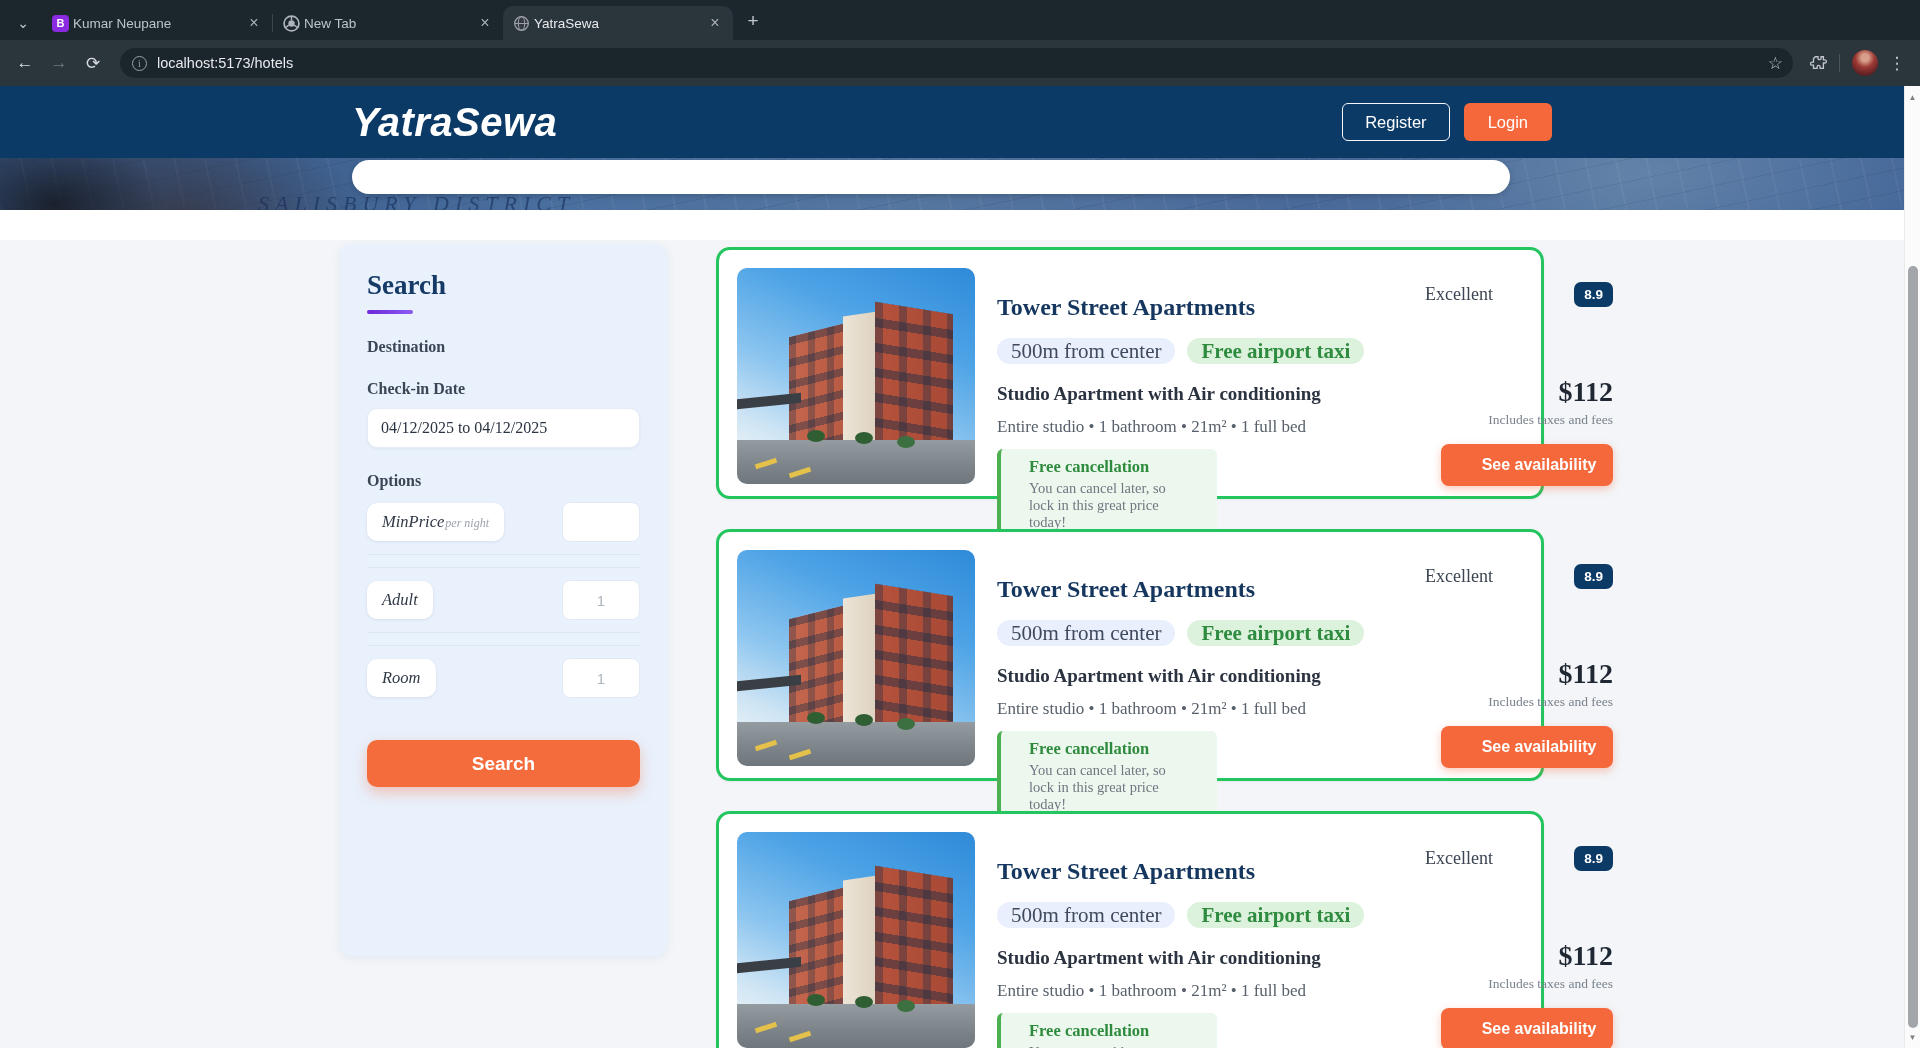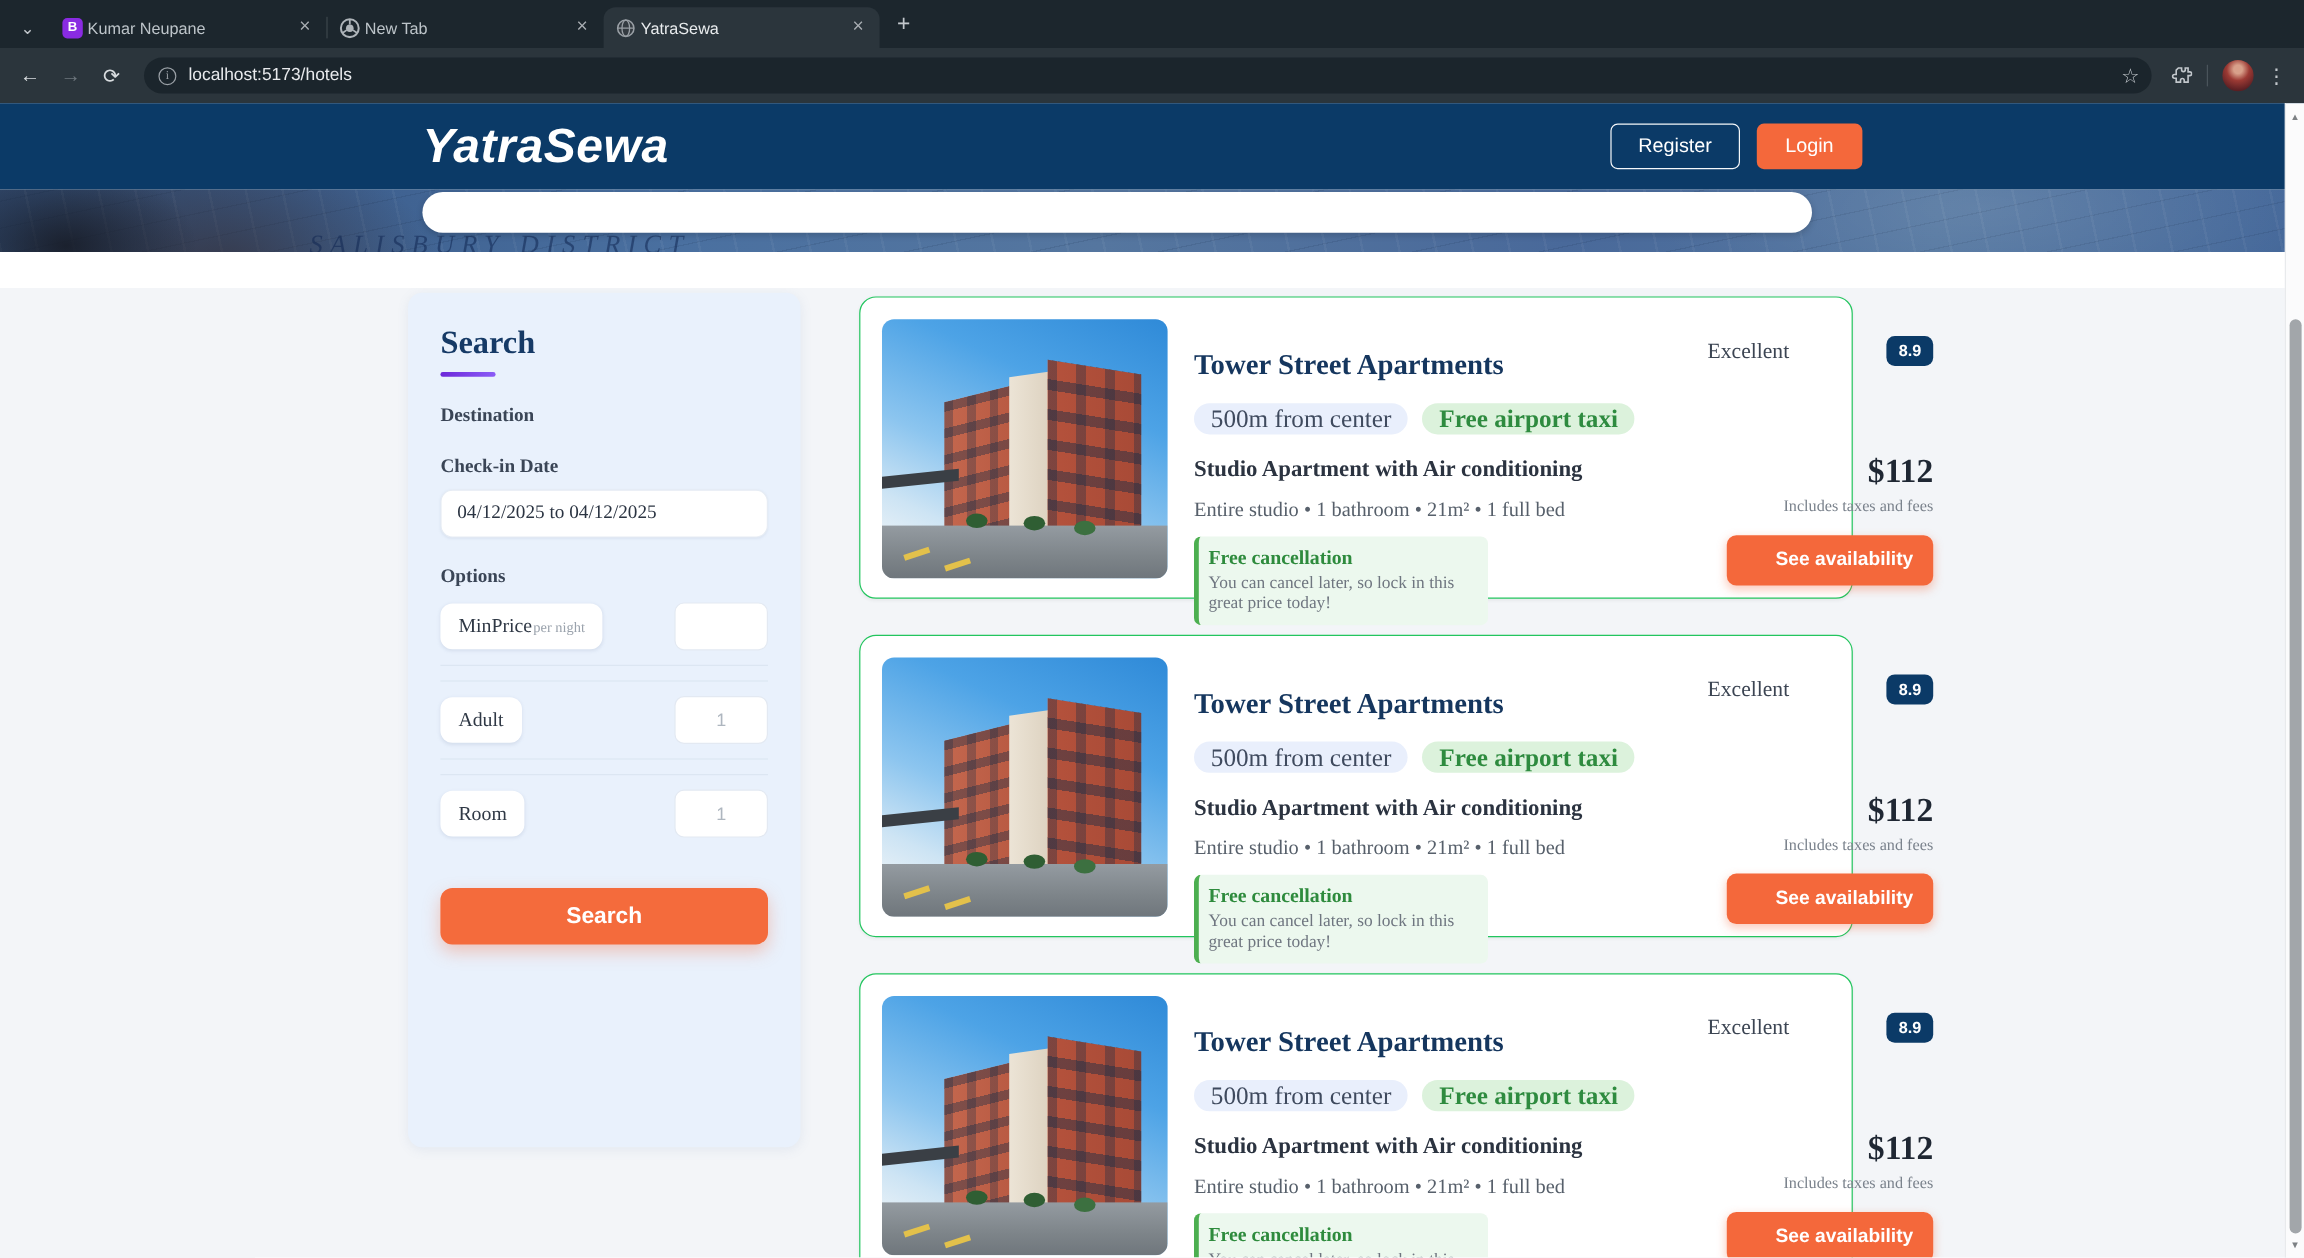--- a/index.html
+++ b/index.html
@@ -74,32 +74,32 @@
   .sb-underline { width:46px; height:4px; border-radius:2px; margin-top:9px;
     background:linear-gradient(90deg,#6d28d9,#8b5cf6); }
   .sb-label { font-family:"Liberation Serif",serif; font-size:16px; font-weight:bold; color:#3a4556; margin-top:24px; }
   .sb-input { width:100%; height:40px; margin-top:10px; border:1px solid #e6ecf4; border-radius:10px;
     background:#fff; padding:0 13px; font-size:15.5px; color:#2b3442; outline:none;
     box-shadow:0 1px 2px rgba(120,140,170,.12); font-family:"Liberation Sans",sans-serif; }
   .sb-input::placeholder { color:#9aa2ac; }
   .sb-input.serif-val { font-family:"Liberation Serif",serif; font-size:16px; }
   .opt-row { display:flex; align-items:center; justify-content:space-between; margin-top:12px; }
   .opt-pill { background:#fff; border-radius:10px; padding:9px 15px; box-shadow:0 1px 3px rgba(120,140,170,.18);
-    font-family:"Liberation Serif",serif; font-size:16.5px; color:#2f3razz845; color:#2f3845; white-space:nowrap; }
+    font-family:"Liberation Serif",serif; font-size:16.5px; color:#2f3razz845; color:#2f3845; white-space:nowrap;font-style:italic; }
   .opt-suffix { font-size:12px; color:#9aa2ac; margin-left:1px; }
   .opt-input { width:78px; height:40px; border:1px solid #e3e9f2; border-radius:8px; background:#fff;
     text-align:center; font-size:15px; color:#8b939d; outline:none; font-family:"Liberation Sans",sans-serif; }
   .opt-input::placeholder { color:#aeb6bf; }
   .opt-div { height:1px; background:#dce6f2; margin-top:12px; }
   .sb-search-btn { width:100%; height:47px; margin-top:42px; background:#f46b3c; color:#fff; border:none;
     border-radius:10px; font-size:19px; font-weight:bold; cursor:pointer;
     box-shadow:0 6px 14px rgba(244,107,60,.35); font-family:"Liberation Sans",sans-serif; }
 
   .listings { position:absolute; left:716px; top:7px; width:828px; display:flex; flex-direction:column; gap:30px; }
-  .hotel-card { height:252px; background:#fff; border:1px solid #22c55e; border-radius:14px;
+  .hotel-card { height:252px; background:#fff; border:3px solid #22c55e; border-radius:14px;
     box-shadow:0 1px 3px rgba(0,0,0,.05); display:flex; padding:18px 20px 10px 18px; }
 
   .photo { position:relative; width:238px; height:216px; border-radius:10px; overflow:hidden; flex:none;
     background:linear-gradient(205deg,#2f8ad8 0%,#4da3e6 30%,#8cc5ef 58%,#cde4f4 78%,#e8f1f7 90%); }
   .bldg-left { position:absolute; left:52px; top:62px; width:58px; height:118px;
     background:
       repeating-linear-gradient(0deg, rgba(25,45,70,.40) 0 8px, transparent 8px 22px),
       repeating-linear-gradient(90deg, rgba(25,45,70,.30) 0 7px, transparent 7px 19px),
       linear-gradient(90deg,#c4674e,#b95a42); transform:skewY(-14deg); }
   .bldg-cream { position:absolute; left:106px; top:46px; width:34px; height:140px;
@@ -120,21 +120,21 @@
   .hotel-mid { margin-left:22px; padding-top:26px; width:428px; flex:none; }
   .hotel-name { font-family:"Liberation Serif",serif; font-size:24px; font-weight:bold; color:#15365e; }
   .badge-row { display:flex; gap:12px; margin-top:17px; }
   .badge { height:26px; display:flex; align-items:center; padding:0 14px; border-radius:13px;
     font-family:"Liberation Serif",serif; font-size:21px; }
   .badge.blue { background:#e9effc; color:#3f4a5e; }
   .badge.green { background:#dcf2dc; color:#2e8b3f; font-weight:bold; }
   .room-type { font-family:"Liberation Serif",serif; font-size:19px; font-weight:bold; color:#2b3340; margin-top:19px; }
   .room-details { font-family:"Liberation Serif",serif; font-size:17px; color:#57606b; margin-top:12px; }
   .cancel-box { margin-top:12px; background:#ecf8ee; border-left:4px solid #4caf50; border-radius:6px;
-    padding:8px 8px 9px; width:245px; }
+    padding:8px 28px 9px; width:220px; }
   .cancel-title { font-family:"Liberation Serif",serif; font-size:16.5px; font-weight:bold; color:#2e8b3d; }
   .cancel-sub { font-family:"Liberation Serif",serif; font-size:14.5px; color:#6f7680; margin-top:3px; }
 
   .hotel-right { margin-left:auto; display:flex; flex-direction:column; width:188px; flex:none;
     padding-top:14px; }
   .rating-row { display:flex; align-items:center; justify-content:space-between; }
   .rating-label { font-family:"Liberation Serif",serif; font-size:18px; color:#3c4553; }
   .rating-score { background:#0b3a67; color:#fff; font-size:13.5px; font-weight:bold;
     border-radius:7px; padding:5px 10px; }
   .price-wrap { margin-top:auto; text-align:right; }

